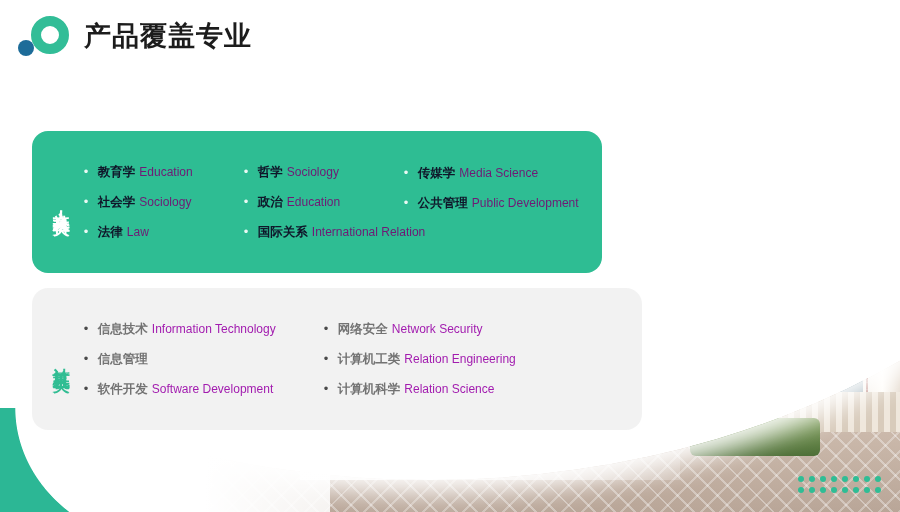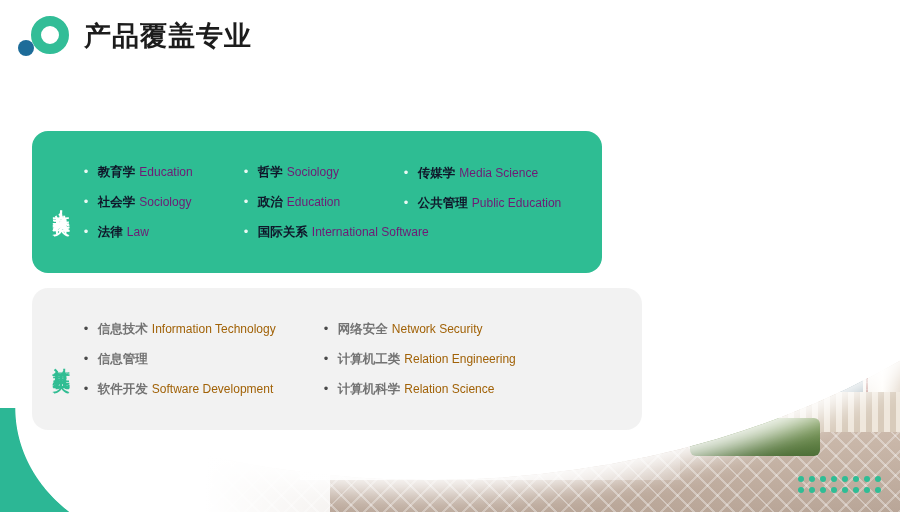--- a/index.html
+++ b/index.html
@@ -228,21 +228,21 @@
     font-size: 13px; line-height: 1;
   }
   .bullet-light { color: rgba(255,255,255,.9); }
   .bullet-dark  { color: #4a4a4a; }
 
   .cn { font-size: 12.5px; font-weight: bold; margin-right: 4px; }
   .en { font-size: 12px; }
   .txt-light .cn { color: #0f172a; }
   .txt-light .en { color: #701a75; }
   .txt-dark .cn { color: #737373; }
-  .txt-dark .en { color: #a16207; }
+  .txt-dark .en { color: #a21caf; }
 
   
   .dot-grid {
     position: absolute;
     right: 14px; bottom: 14px;
     display: grid;
     grid-template-columns: repeat(8, 11px);
     grid-auto-rows: 11px;
     z-index: 25;
   }
@@ -338,34 +338,34 @@
           <span class="en">Sociology</span>
         </div>
         <div class="item txt-light">
           <span class="bullet bullet-light">•</span>
           <span class="cn">政治</span>
           <span class="en">Education</span>
         </div>
         <div class="item txt-light">
           <span class="bullet bullet-light">•</span>
           <span class="cn">国际关系</span>
-          <span class="en">International Software</span>
+          <span class="en">International Relation</span>
         </div>
       </div>
 
       <div class="col col-c">
         <div class="item txt-light">
           <span class="bullet bullet-light">•</span>
           <span class="cn">传媒学</span>
           <span class="en">Media Science</span>
         </div>
         <div class="item txt-light">
           <span class="bullet bullet-light">•</span>
           <span class="cn">公共管理</span>
-          <span class="en">Public Education</span>
+          <span class="en">Public Development</span>
         </div>
         <div class="item txt-light hidden">
           <span class="cn">&nbsp;</span>
         </div>
       </div>
 
     </div>
   </div>
 
   <div class="panel panel-gray">

